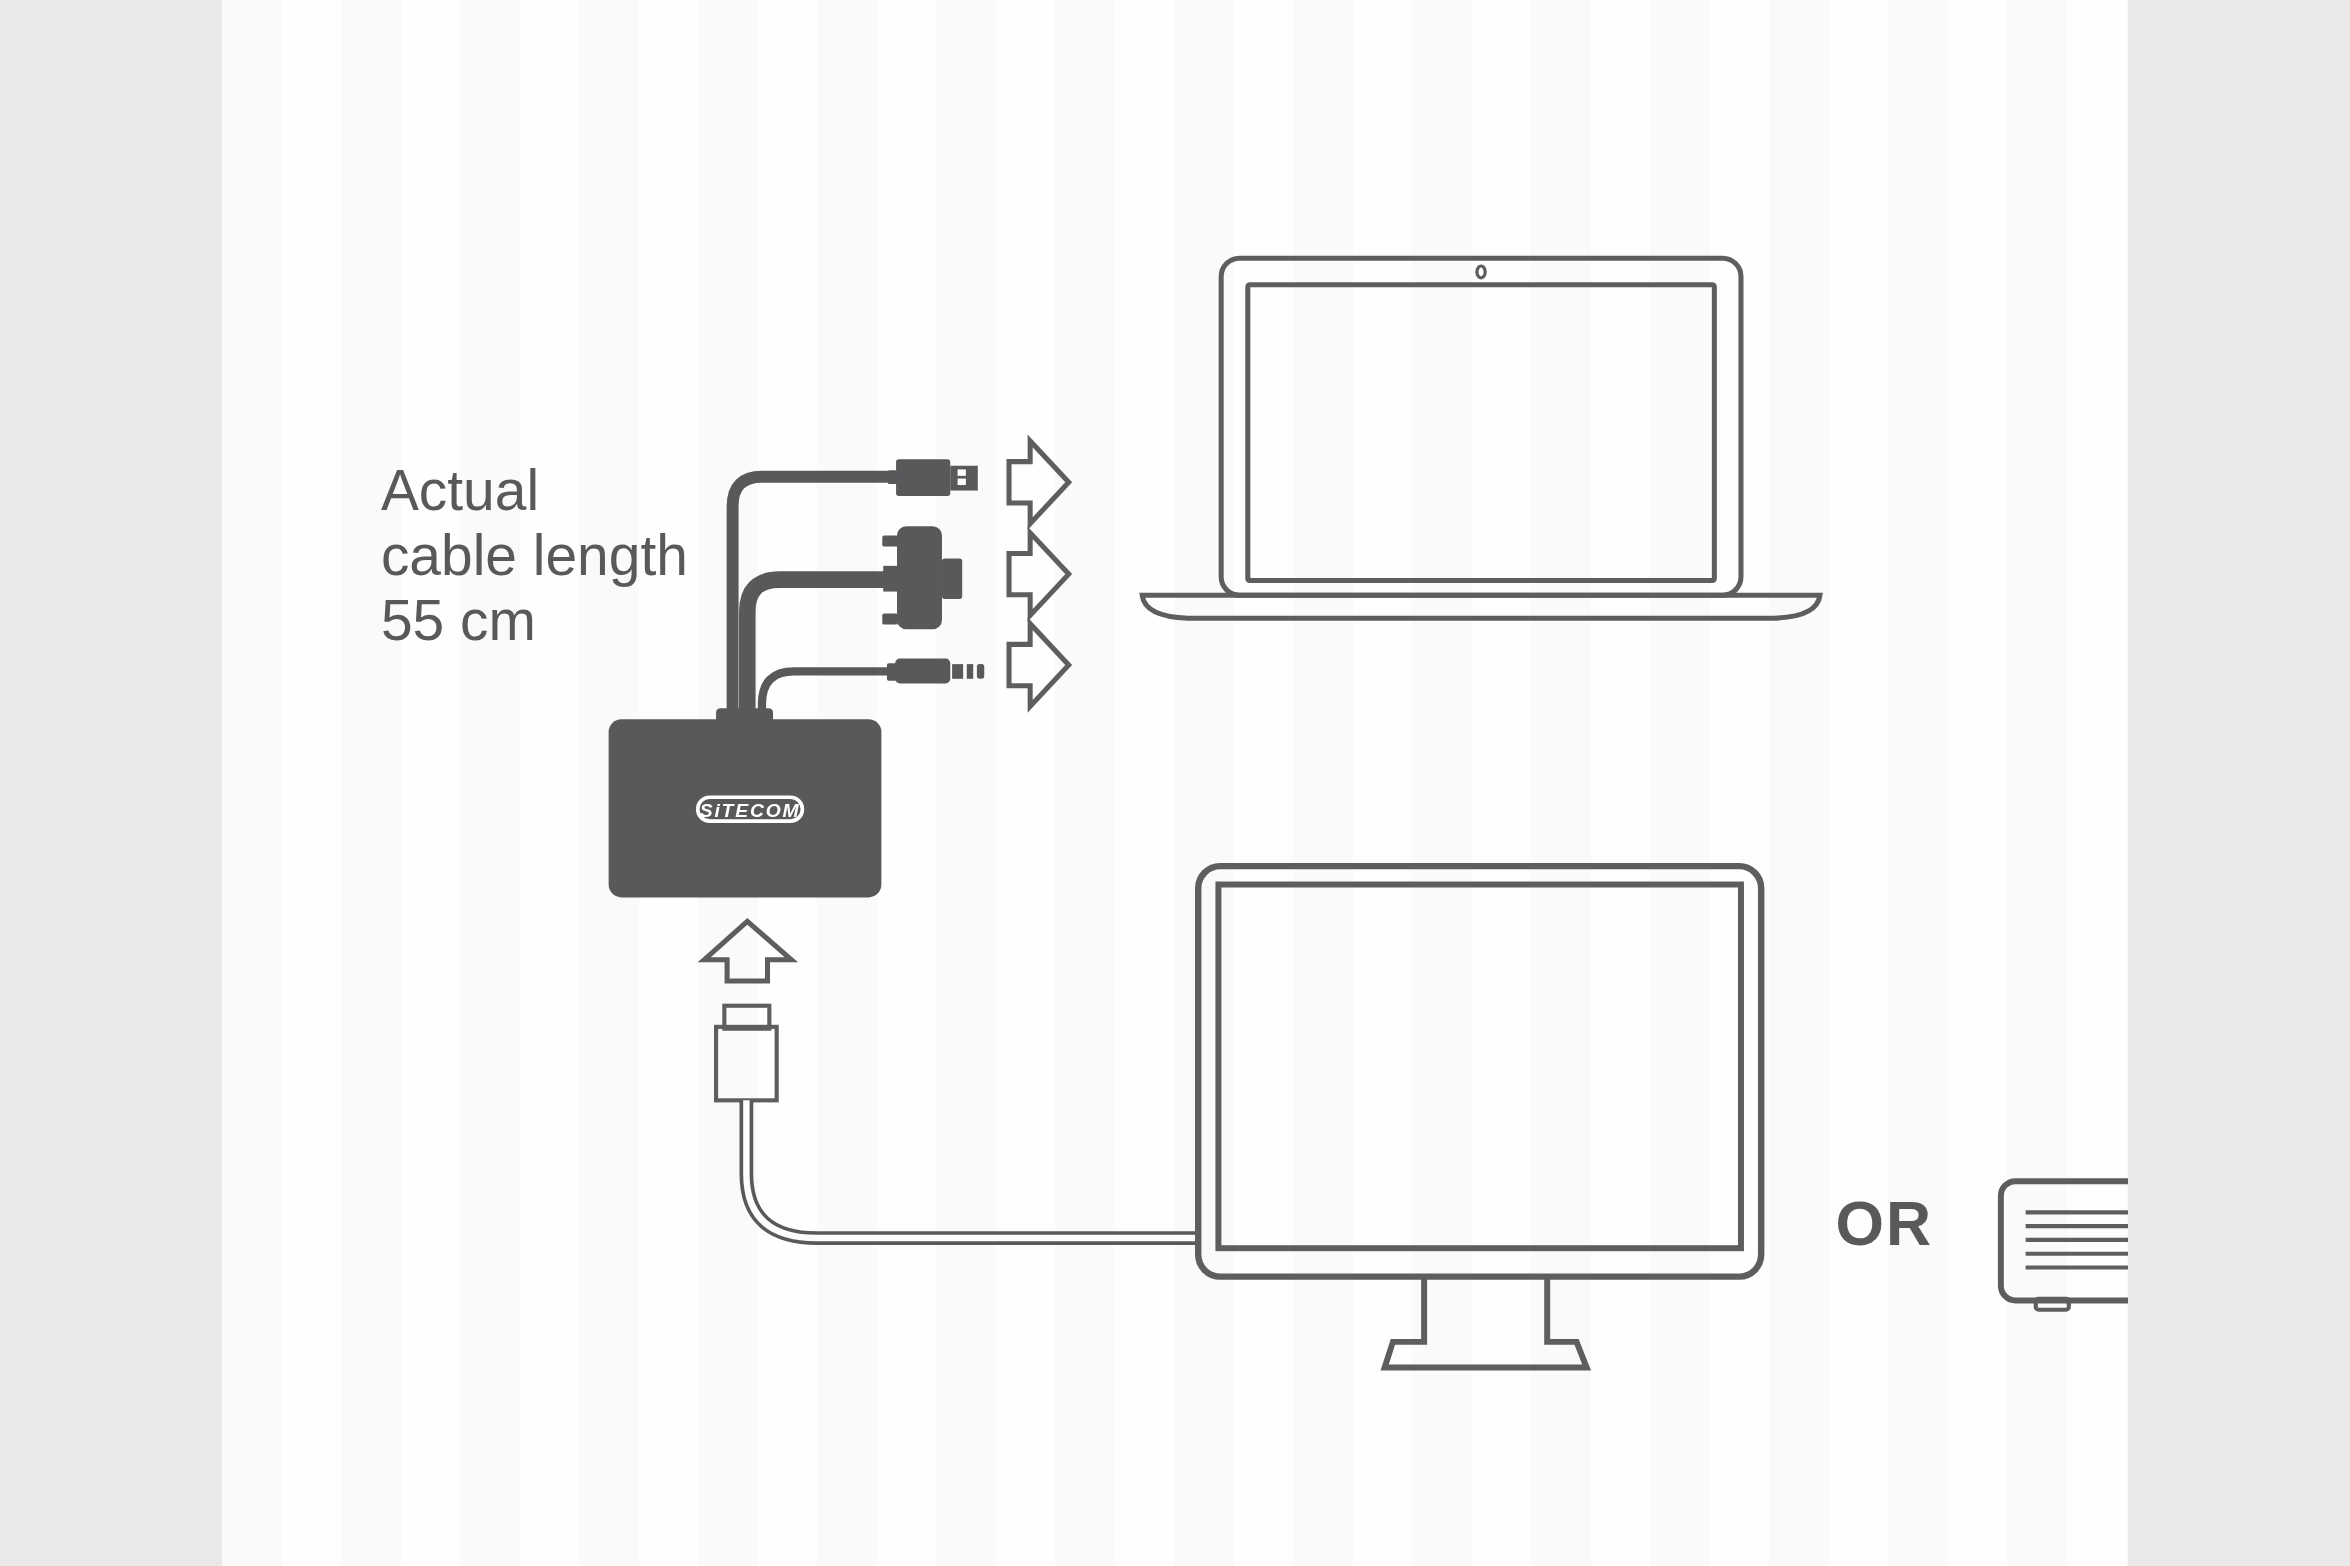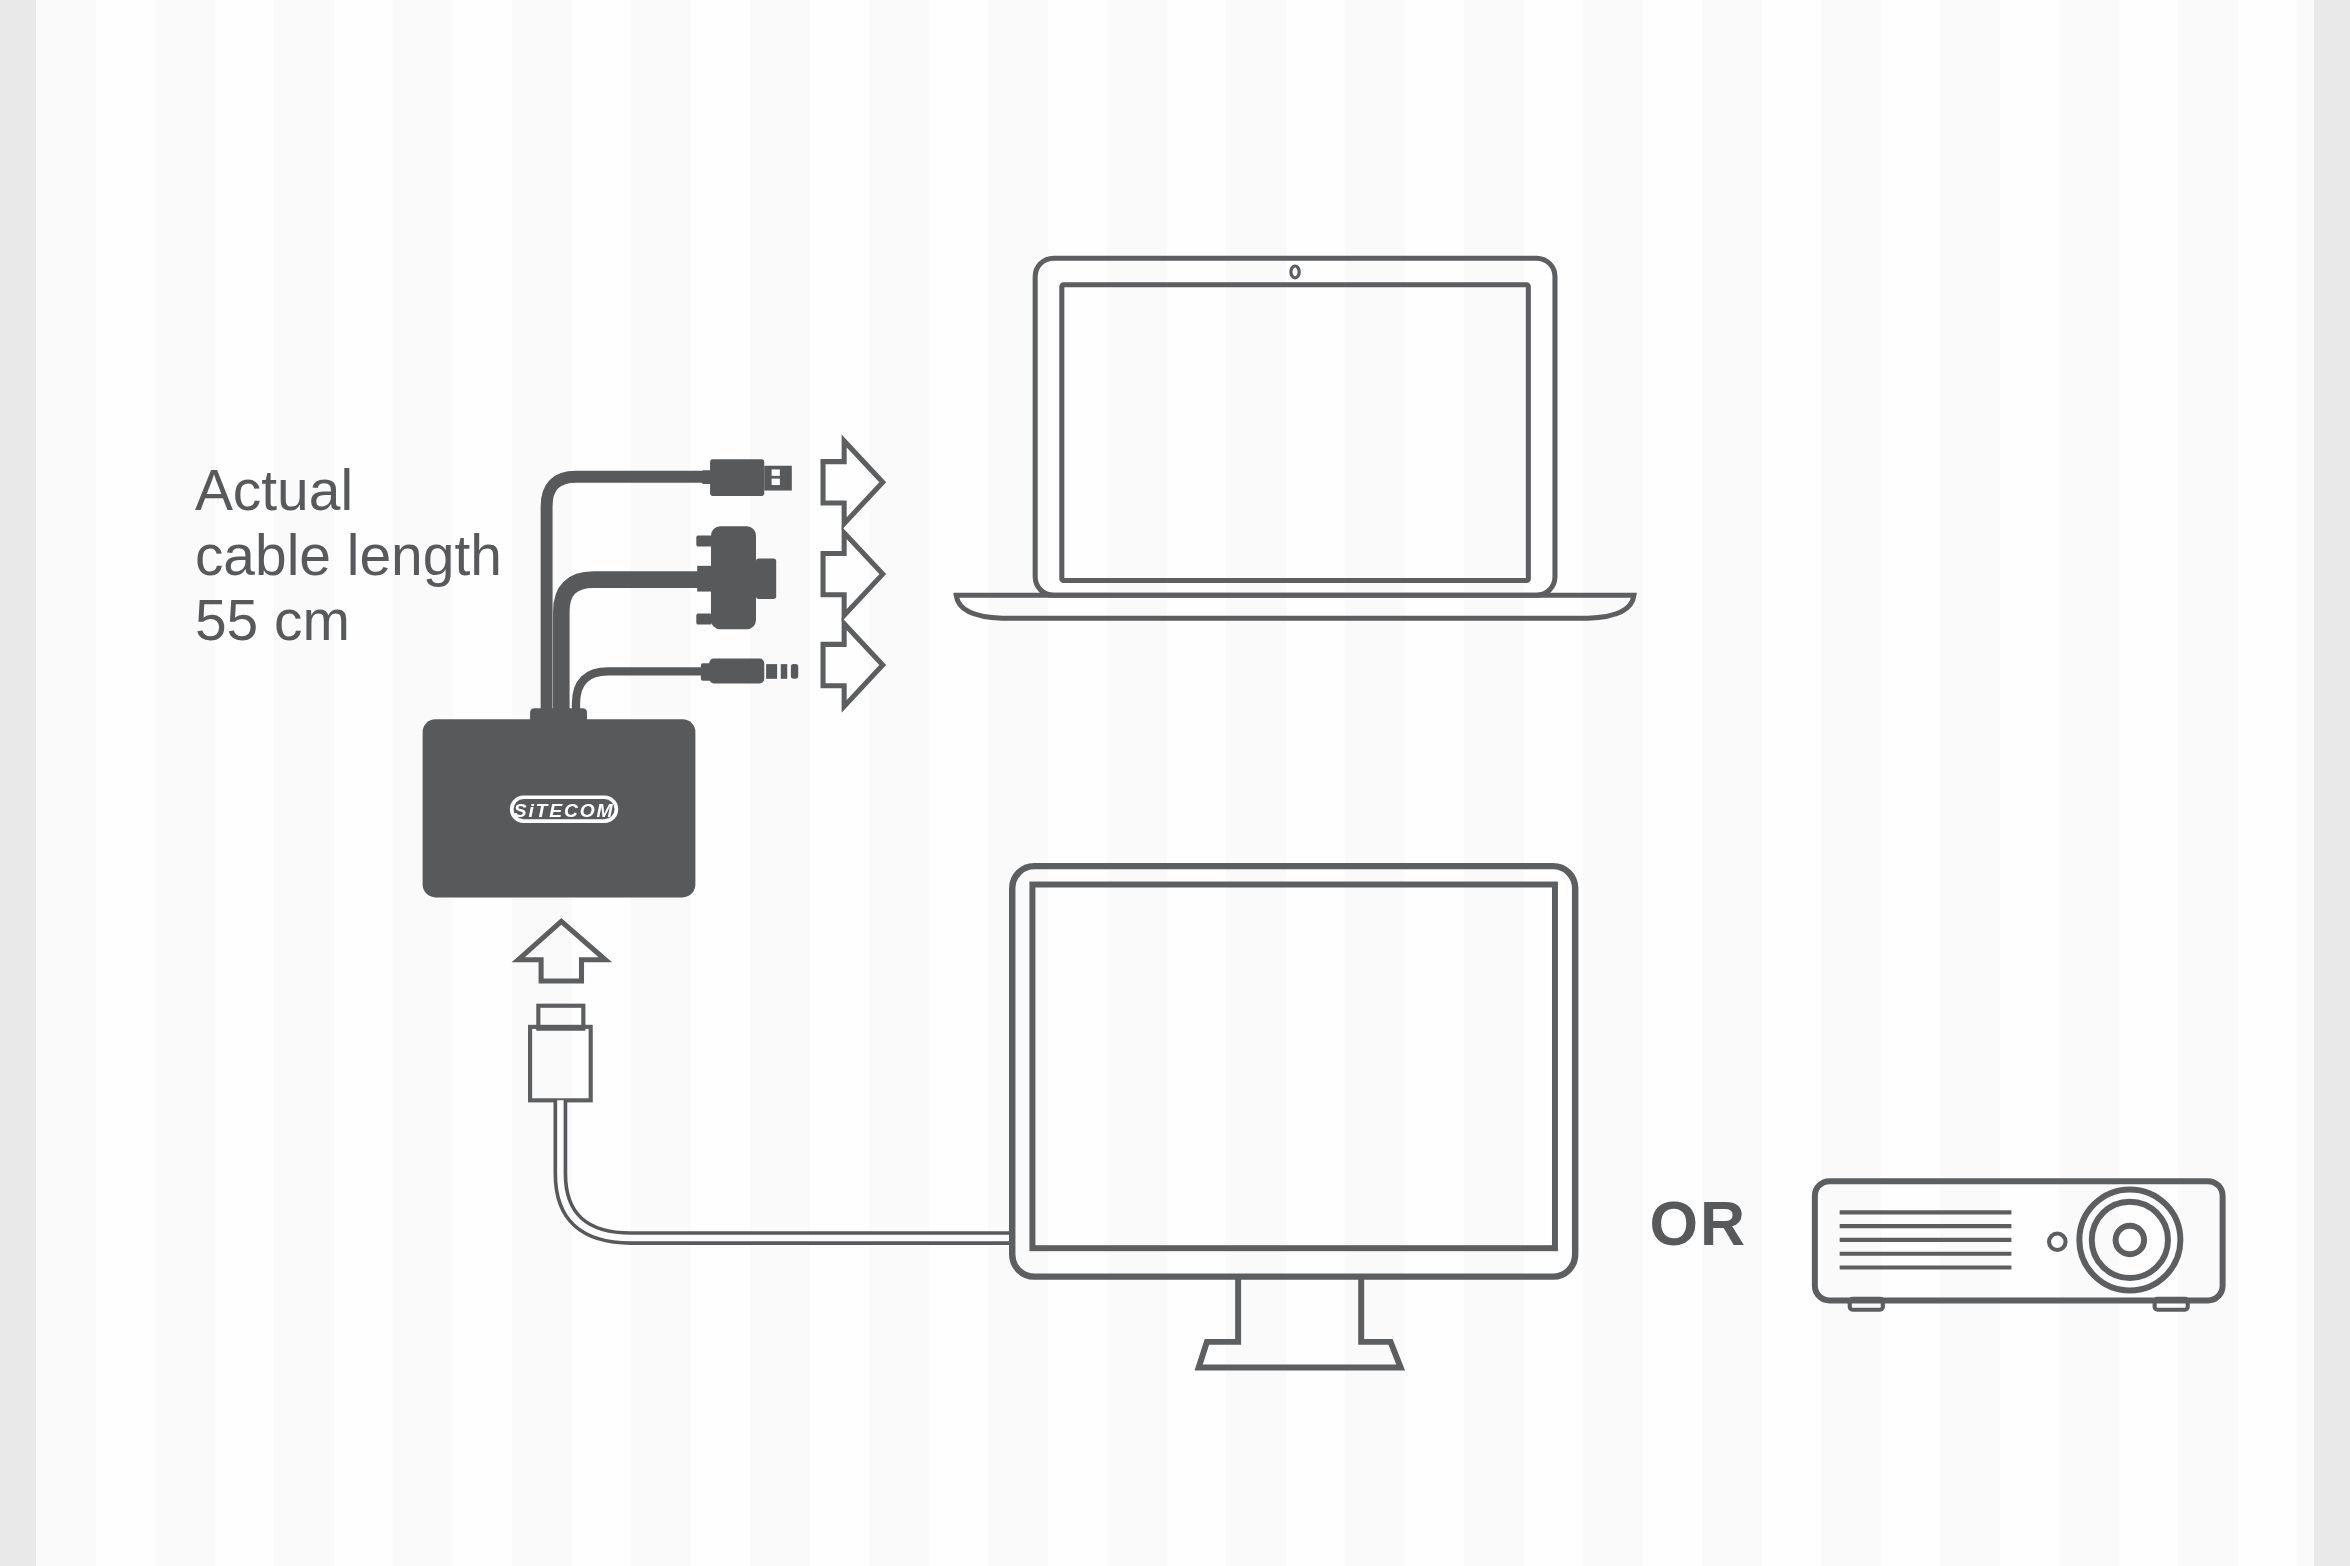--- a/index.html
+++ b/index.html
@@ -1,18 +1,18 @@
 <!DOCTYPE html>
 <html style="font-size:14.7px"><head>
 <meta charset="utf-8">
 <style>
   html,body{margin:0;padding:0;background:#e9e9e9;}
   .stage{
     position:relative;
-    width:2278px;height:1567px;
+    width:1906px;height:1567px;
     margin:0 auto;
     background-color:#fdfdfd;
     background-image:repeating-linear-gradient(90deg,#fafafb 0 60px,#fefefe 60px 119px);
     overflow:hidden;
     font-family:"Liberation Sans",sans-serif;
   }
   .stage svg{position:absolute;inset:0;display:block;}
   .ink{fill:#58595b;stroke:none;}
   .line{fill:none;stroke:#5d5e60;}
   .cable{fill:none;stroke:#58595b;}

